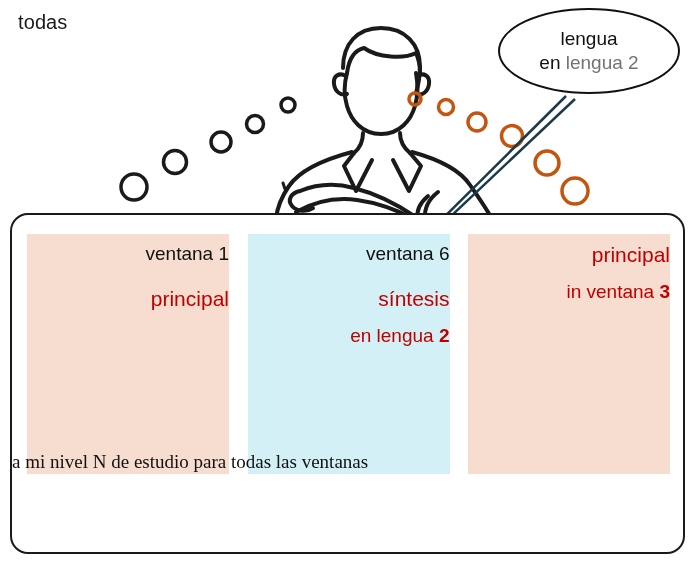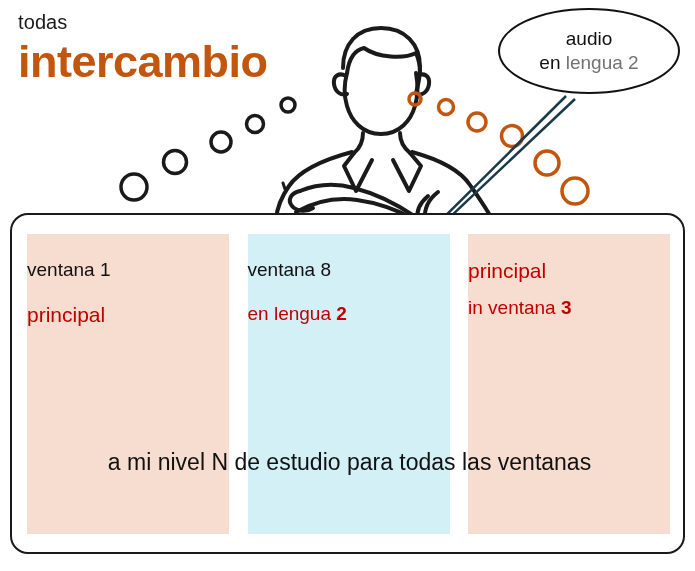--- a/index.html
+++ b/index.html
@@ -95,24 +95,24 @@
     position: absolute;
     left: 15px;
     top: 19px;
     width: 643px;
     height: 300px;
     display: flex;
     justify-content: space-between;
   }
   .window-col {
     width: 202px;
-    height: 300px;
+    height: 240px;
     box-sizing: border-box;
-    padding-top: 24px;
-    text-align: left;
+    padding-top: 8px;
+    text-align: right;
   }
   .window-col.peach { background: #F6DDCF; }
   .window-col.cyan  { background: #D2F0F5; }
 
   .col-header {
     font-size: 19px;
     line-height: 24px;
     color: #111111;
     margin-bottom: 20px;
   }
@@ -129,34 +129,33 @@
     color: #C00000;
   }
   .col-lang b { font-weight: bold; }
 
   
   #panel-caption {
     position: absolute;
     left: 0;
     top: 235px;
     width: 675px;
-    text-align: center;
-    font-size: 23px;
+    font-size: 19px;
     line-height: 24px;
     color: #111111;
     z-index: 4;
     pointer-events: none;
+    font-family: Liberation Serif, serif;
   }
 </style>
 </head>
 <body>
 
 <div id="header">
   <div id="modo-label">todas</div>
-  <div id="mode-title">intercambio</div>
 </div>
 
 <svg id="illustration" viewBox="0 0 695 225" xmlns="http://www.w3.org/2000/svg">
 
   <g fill="none" stroke="#1A1A1A" stroke-width="4" stroke-linecap="round" stroke-linejoin="round">
 
     <path d="M343 68 C343 44 357 28 381 28 C405 28 420 44 420 67
              C420 78 418 86 416 93"></path>
 
     <path d="M347 73 C349 58 355 50 364 48 C378 58 404 59 416 53
@@ -209,37 +208,38 @@
     <circle cx="575" cy="191" r="13"></circle>
   </g>
 
   <g fill="none" stroke="#1A3A4A" stroke-width="2.5">
     <path d="M566 96 L409 252"></path>
     <path d="M575 99 L413 252"></path>
   </g>
 </svg>
 
 <div id="speech-bubble">
-  <div id="bubble-line-1">audio</div>
+  <div id="bubble-line-1">lengua</div>
   <div id="bubble-line-2">
     <span>en </span><span class="accent">lengua 2</span>
   </div>
 </div>
 
 <div id="panel">
 
   <div id="columns">
 
     <div class="window-col peach">
       <div class="col-header">ventana 1</div>
       <div class="col-role">principal</div>
     </div>
 
     <div class="window-col cyan">
-      <div class="col-header">ventana 8</div>
+      <div class="col-header">ventana 6</div>
+      <div class="col-role">síntesis</div>
       <div class="col-lang"><span>en lengua </span><b>2</b></div>
     </div>
 
     <div class="window-col peach">
       <div class="col-role">principal</div>
       <div class="col-lang"><span>in ventana </span><b>3</b></div>
     </div>
 
   </div>
 

